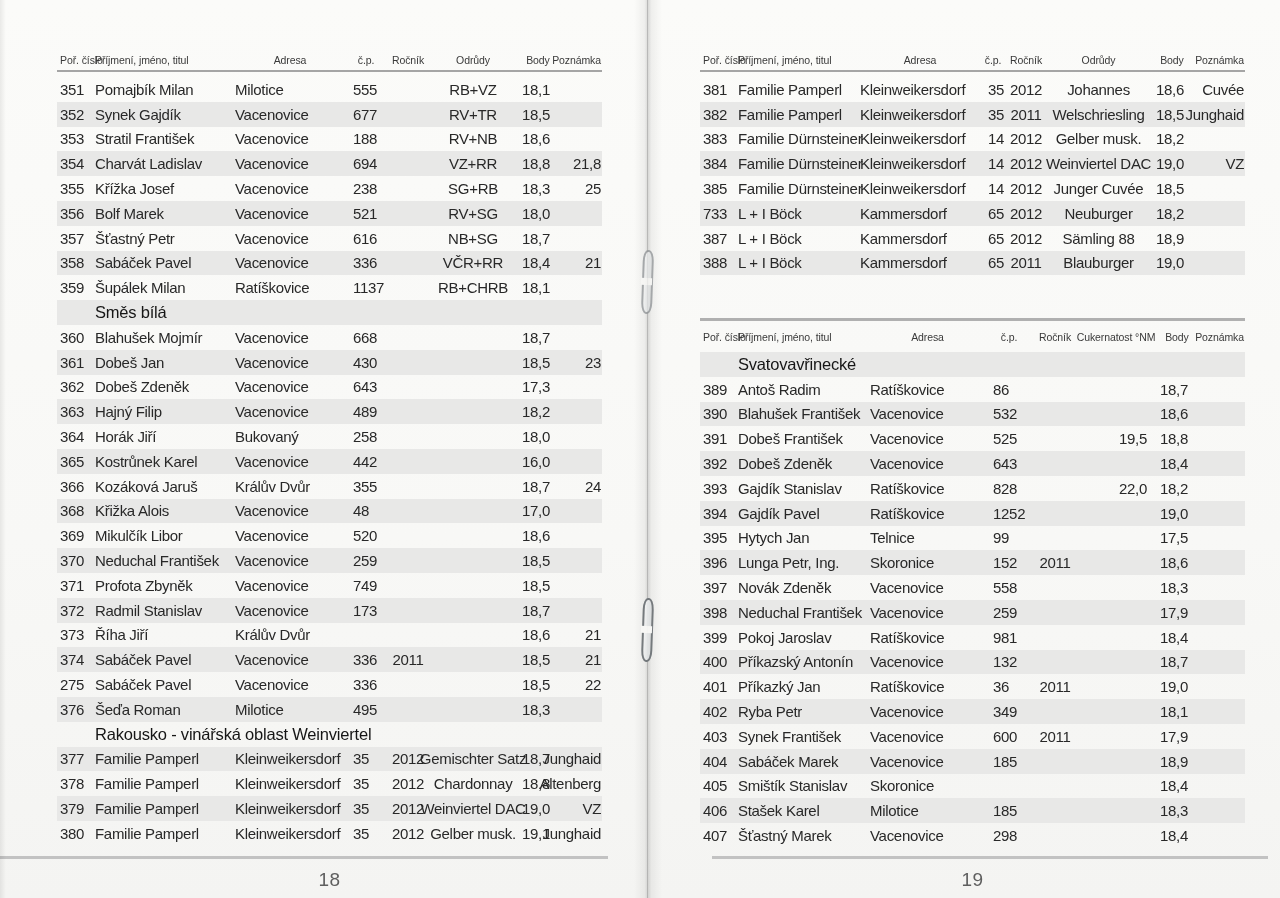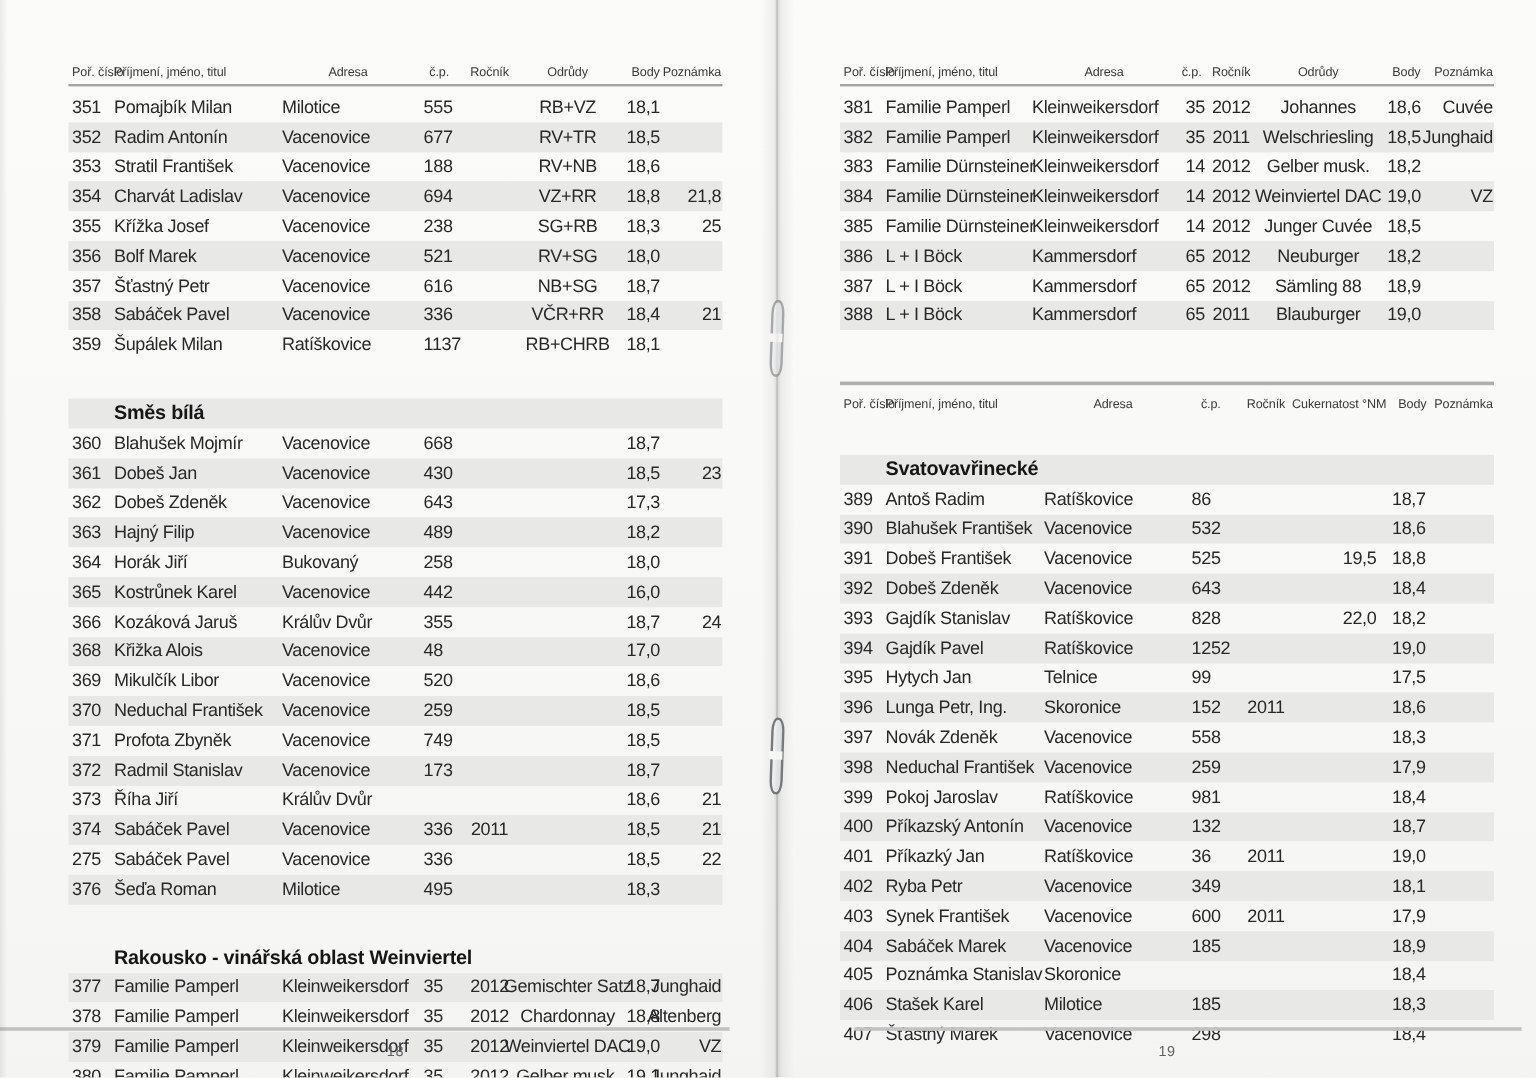--- a/index.html
+++ b/index.html
@@ -40,29 +40,29 @@
   .c4{padding-left:8px;}
   .c5{justify-content:center;}
   .c6{justify-content:center;}
   .c7{padding-left:5px;}
   .c8{justify-content:flex-end;padding-right:1px;text-align:right;}
   .h3,.h4,.h5,.h6,.h7{justify-content:center;text-align:right;}
   .h8{justify-content:flex-end;padding-right:1px;}
   .t2 .c6{justify-content:flex-end;padding-right:8px;}
   .section-row{display:block;}
   .section-cell{padding-left:38px;line-height:24.8px;
-    font-size:16.5px;font-weight:bold;color:#161616;letter-spacing:-0.2px;white-space:nowrap;margin-top:32px;}
+    font-size:16.5px;font-weight:normal;color:#161616;letter-spacing:-0.2px;white-space:nowrap;}
   .t2head{border-top:3px solid #b0b0b0;}
   .t2head .hrow{border-bottom:none;height:26px;}
 
   .pagerule{position:absolute;height:3px;background:#c2c2c2;top:856px;}
   .pagerule.left{left:0;width:608px;}
   .pagerule.right{left:712px;width:556px;}
   .pagenum{position:absolute;top:869px;width:545px;text-align:center;
-    font-size:12px;color:#5f5f5f;letter-spacing:0.5px;}
+    font-size:19px;color:#5f5f5f;letter-spacing:0.5px;}
   .pagenum.left{left:57px;}
   .pagenum.right{left:700px;}
 </style>
 </head>
 <body>
 
 <div class="spread">
 
   <div class="tablewrap" style="left:57px;top:46px;width:545px;--cols:38px 140px 110px 42px 42px 88px 42px 43px;">
     <div class="hrow">
@@ -81,21 +81,21 @@
           <div class="cell c2">Pomajbík Milan</div>
           <div class="cell c3">Milotice</div>
           <div class="cell c4">555</div>
           <div class="cell c5"></div>
           <div class="cell c6">RB+VZ</div>
           <div class="cell c7">18,1</div>
           <div class="cell c8"></div>
         </div>
         <div class="row shaded">
           <div class="cell c1">352</div>
-          <div class="cell c2">Radim Antonín</div>
+          <div class="cell c2">Synek Gajdík</div>
           <div class="cell c3">Vacenovice</div>
           <div class="cell c4">677</div>
           <div class="cell c5"></div>
           <div class="cell c6">RV+TR</div>
           <div class="cell c7">18,5</div>
           <div class="cell c8"></div>
         </div>
         <div class="row">
           <div class="cell c1">353</div>
           <div class="cell c2">Stratil František</div>
@@ -433,21 +433,21 @@
           <div class="cell c1">385</div>
           <div class="cell c2">Familie Dürnsteiner</div>
           <div class="cell c3">Kleinweikersdorf</div>
           <div class="cell c4">14</div>
           <div class="cell c5">2012</div>
           <div class="cell c6">Junger Cuvée</div>
           <div class="cell c7">18,5</div>
           <div class="cell c8"></div>
         </div>
         <div class="row shaded">
-          <div class="cell c1">386</div>
+          <div class="cell c1">733</div>
           <div class="cell c2">L + I Böck</div>
           <div class="cell c3">Kammersdorf</div>
           <div class="cell c4">65</div>
           <div class="cell c5">2012</div>
           <div class="cell c6">Neuburger</div>
           <div class="cell c7">18,2</div>
           <div class="cell c8"></div>
         </div>
         <div class="row">
           <div class="cell c1">387</div>
@@ -642,21 +642,21 @@
           <div class="cell c2">Sabáček Marek</div>
           <div class="cell c3">Vacenovice</div>
           <div class="cell c4">185</div>
           <div class="cell c5"></div>
           <div class="cell c6"></div>
           <div class="cell c7">18,9</div>
           <div class="cell c8"></div>
         </div>
         <div class="row">
           <div class="cell c1">405</div>
-          <div class="cell c2">Poznámka Stanislav</div>
+          <div class="cell c2">Smištík Stanislav</div>
           <div class="cell c3">Skoronice</div>
           <div class="cell c4"></div>
           <div class="cell c5"></div>
           <div class="cell c6"></div>
           <div class="cell c7">18,4</div>
           <div class="cell c8"></div>
         </div>
         <div class="row shaded">
           <div class="cell c1">406</div>
           <div class="cell c2">Stašek Karel</div>

